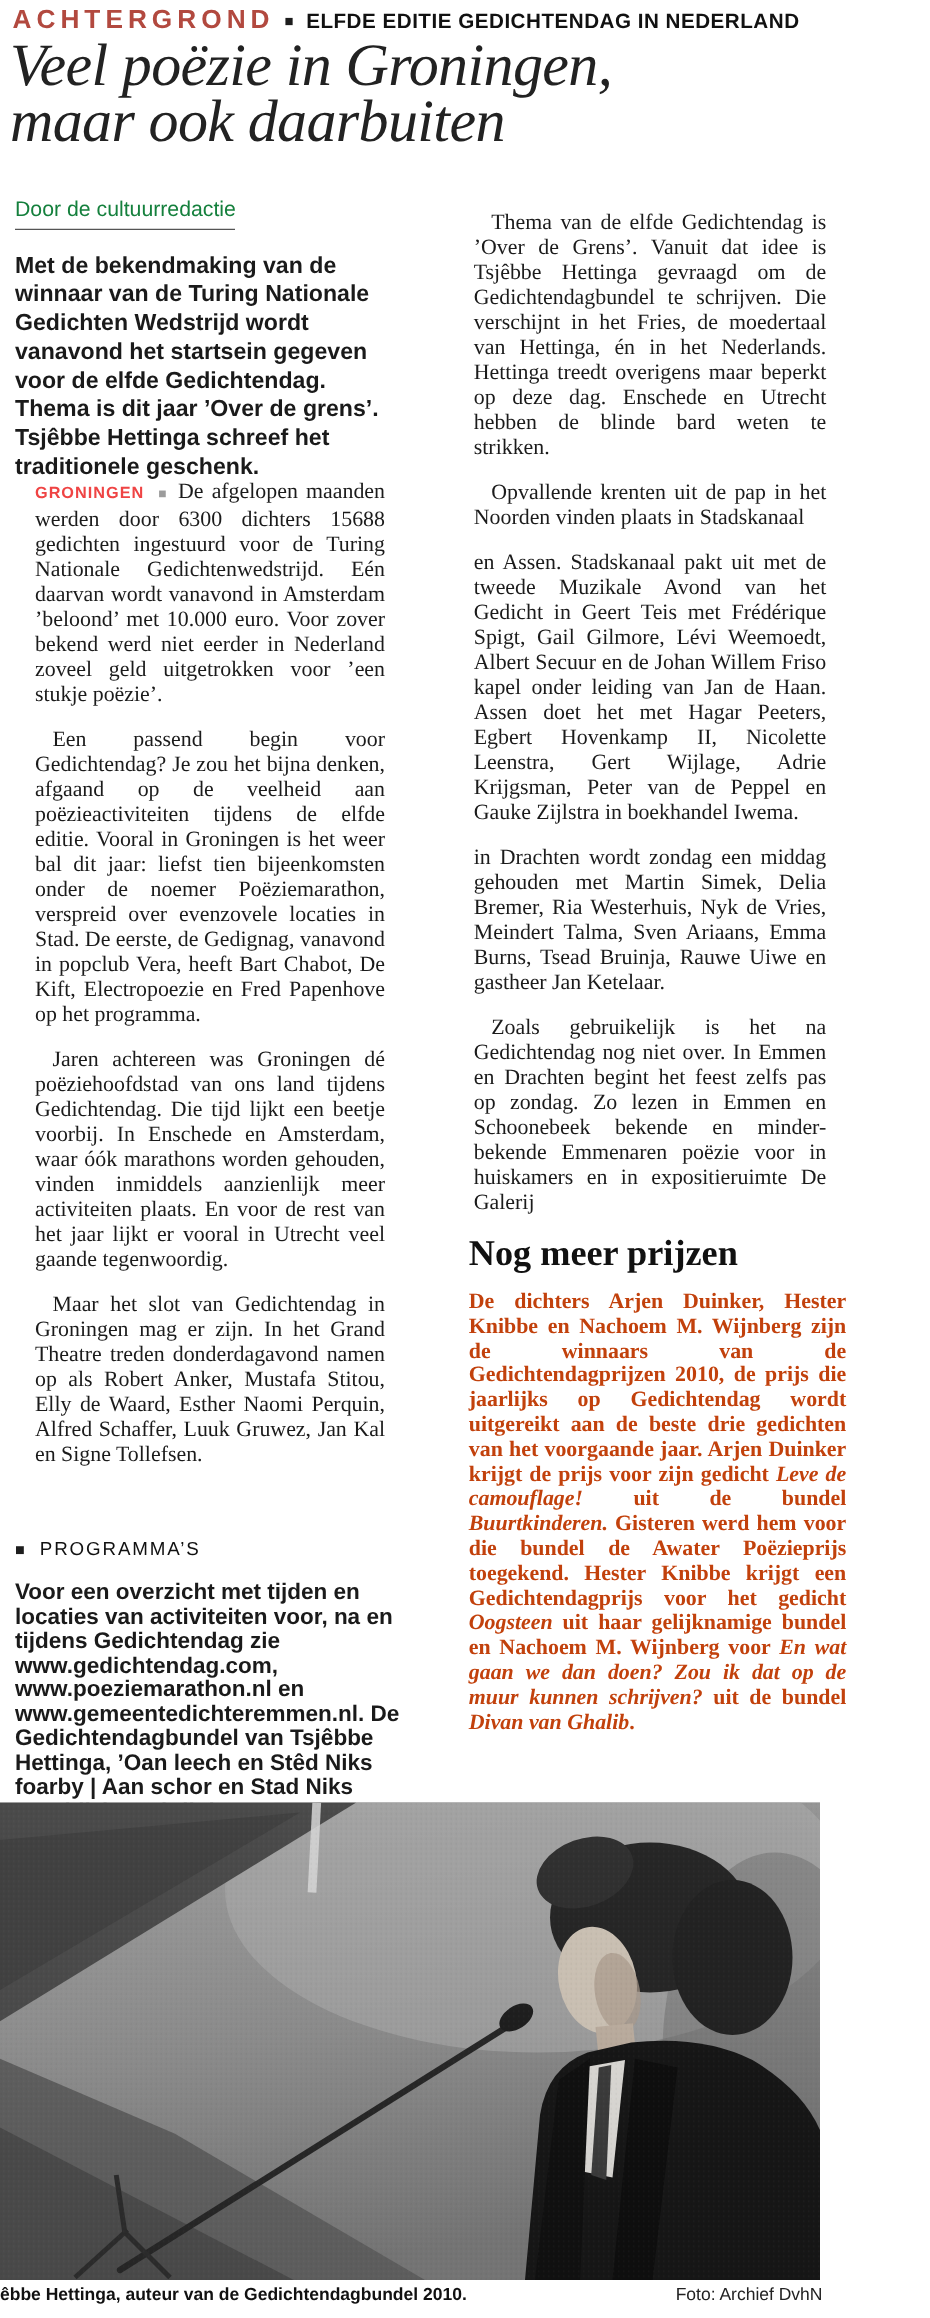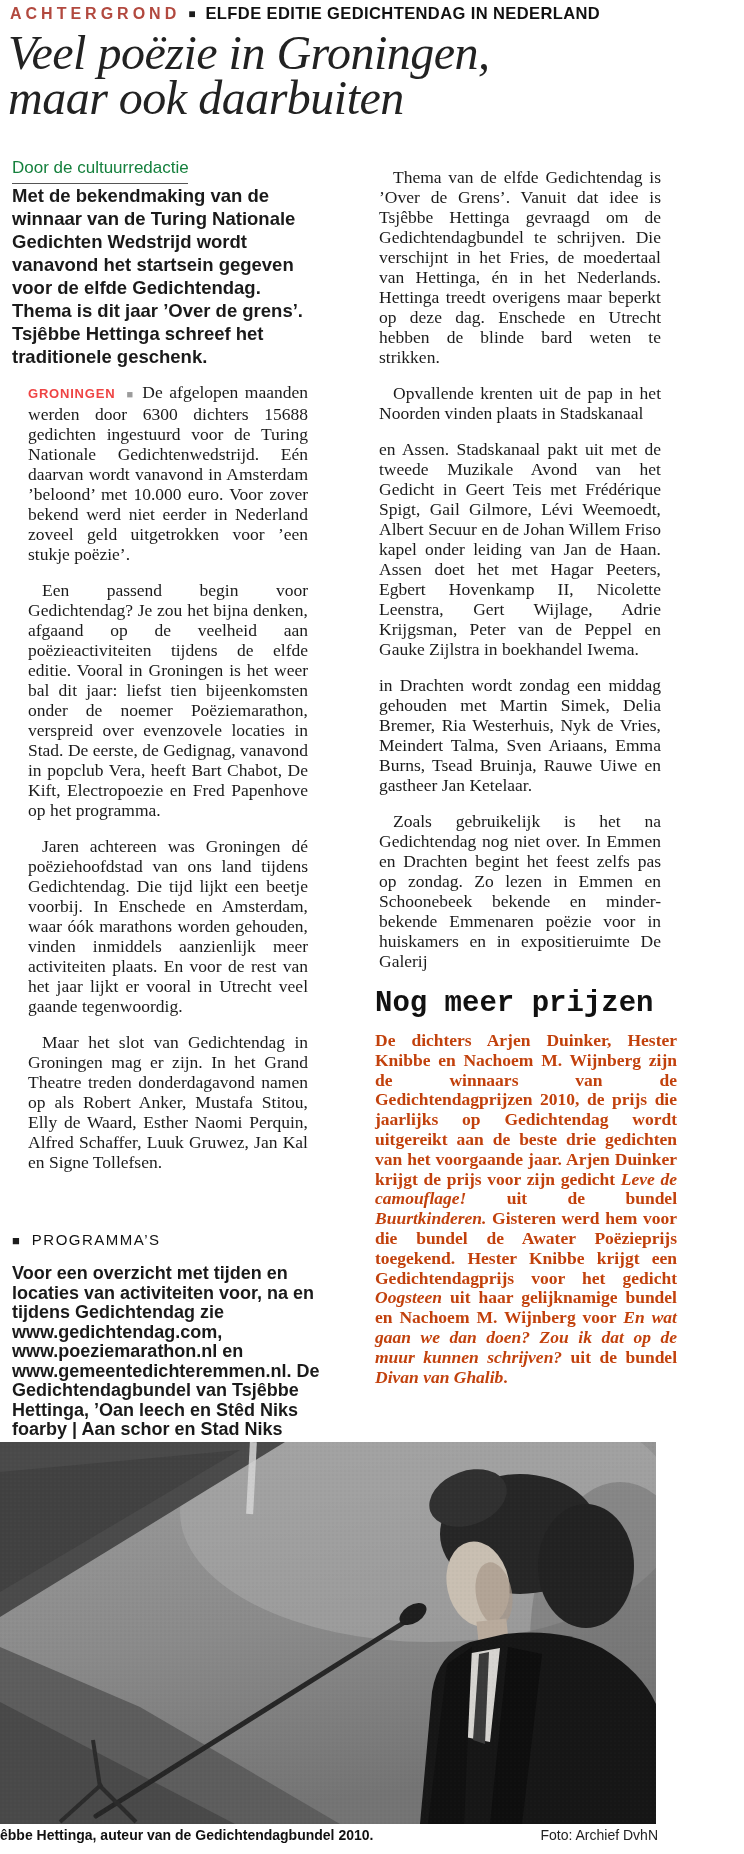--- a/index.html
+++ b/index.html
@@ -2,49 +2,49 @@
 <html><head>
 <meta charset="utf-8">
 <style>
   html,body{margin:0;padding:0;background:#ffffff;}
   .page{position:relative;width:744px;height:1854px;background:#fff;overflow:hidden;
         font-family:"Liberation Serif",serif;color:#1c1c1c;}
 
   
   .kicker{position:absolute;left:10px;top:4px;width:700px;white-space:nowrap;
           font-family:"Liberation Sans",sans-serif;}
-  .kicker-section{font-weight:bold;font-size:16px;letter-spacing:4px;color:#b2493f;}
+  .kicker-section{font-weight:bold;font-size:21px;letter-spacing:4px;color:#b2493f;}
   .kicker-sq{color:#1d1d1d;font-size:12px;margin:0 10px 0 8px;vertical-align:1px;}
   .kicker-title{font-weight:bold;font-size:16.5px;letter-spacing:0.4px;color:#111;}
 
   
   .headline{position:absolute;left:8px;top:30px;width:700px;margin:0;
             font-family:"Liberation Serif",serif;font-style:italic;font-weight:500;
             font-size:48px;line-height:45px;color:#222;letter-spacing:-0.5px;}
 
   
   .col-left-byline{position:absolute;left:12px;top:158px;width:310px;
                    font-family:"Liberation Sans",sans-serif;font-size:17px;color:#15803d;}
   .byline-rule{width:176px;height:1px;background:#555;margin-top:5px;}
-  .intro{position:absolute;left:12px;top:184px;width:312px;margin:0;
+  .intro{position:absolute;left:12px;top:200px;width:312px;margin:0;
          font-family:"Liberation Sans",sans-serif;font-weight:bold;
          font-size:18.5px;line-height:23px;color:#1a1a1a;}
   .col-left-body{position:absolute;left:12px;top:366px;width:312px;}
   .col-right-body{position:absolute;left:363px;top:151px;width:314px;}
 
   .body-p{margin:16px;font-size:17.5px;line-height:20px;text-align:justify;color:#1b1b1b;}
   .body-p.indent{text-indent:14px;}
   .body-p.space-before{margin-top:10px;}
 
   .dateline{font-family:"Liberation Sans",sans-serif;font-weight:bold;
             font-size:13px;letter-spacing:0.8px;color:#ef4444;}
   .dateline-sq{color:#9c9c9c;font-size:11px;margin:0 7px 0 9px;}
 
   
-  .subhead{margin:15px 0 11px 12px;font-family:Liberation Mono, monospace;
+  .subhead{margin:15px 0 11px 12px;font-family:Liberation Serif, serif;
            font-weight:bold;font-size:29px;color:#111;}
   .prize{margin:0 0 0 12px;font-size:17.5px;line-height:19.8px;font-weight:bold;
          text-align:justify;color:#c2410c;}
   .prize .it{font-style:italic;font-weight:bold;}
 
   
   .programmas{position:absolute;left:12px;top:1231px;width:326px;
               font-family:"Liberation Sans",sans-serif;}
   .prog-head{font-weight:normal;font-size:15px;letter-spacing:1.5px;color:#111;}
   .prog-sq{font-size:13px;margin-right:12px;color:#1d1d1d;letter-spacing:0;}

